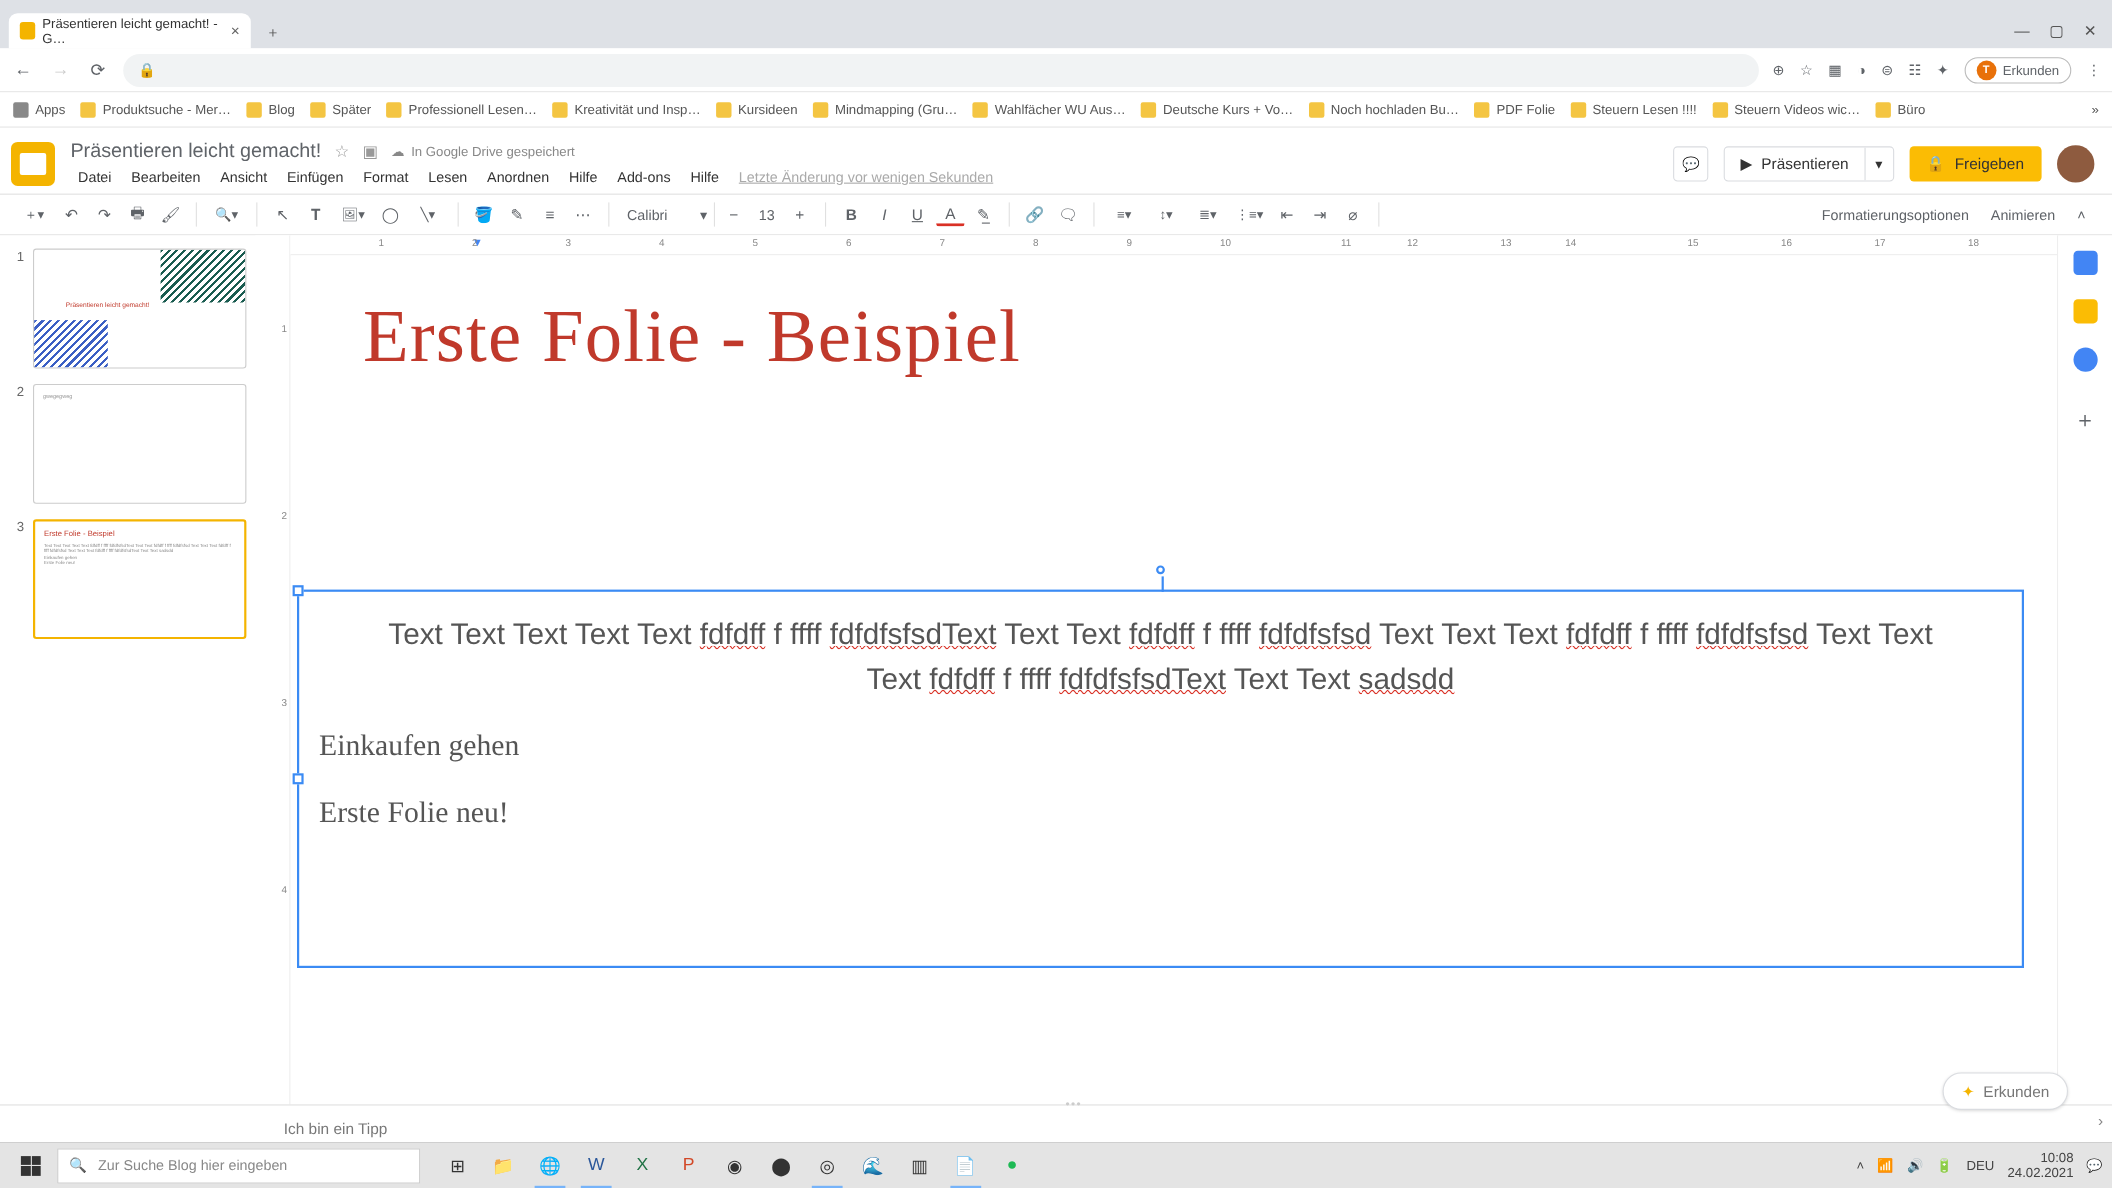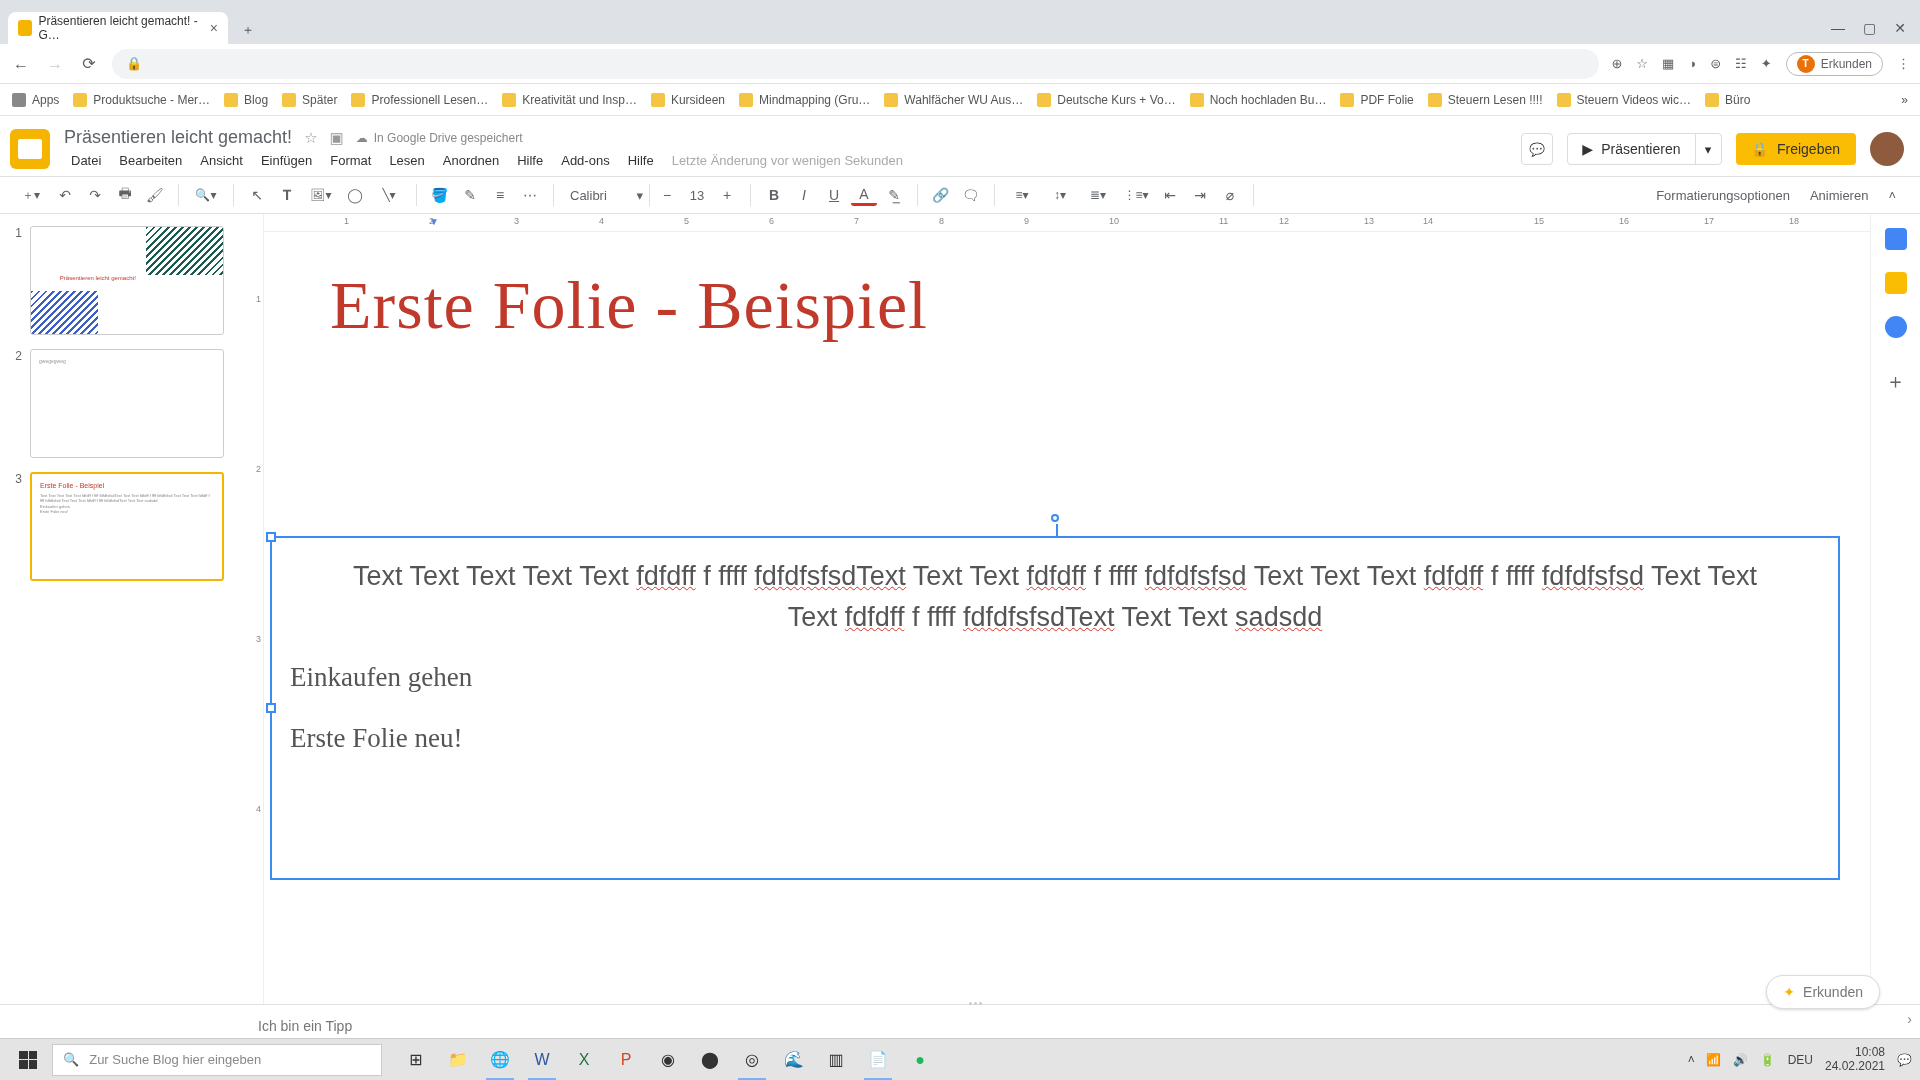--- a/index.html
+++ b/index.html
@@ -31,21 +31,21 @@
 .app-header{height:60px;display:flex;align-items:center;padding:6px 16px 0 10px;}
 .slides-logo{width:40px;height:40px;background:#f4b400;border-radius:6px;position:relative;margin-right:14px;}
 .slides-logo:after{content:"";position:absolute;inset:10px 8px;background:#fff;border-radius:2px;}
 .title-col{display:flex;flex-direction:column;gap:2px;}
 .title-row{display:flex;align-items:center;gap:12px;}
 .doc-title{font-size:18px;color:#5f6368;}
 .title-ico{color:#999;font-size:15px;}
 .saved{font-size:12px;color:#888;display:flex;align-items:center;gap:6px;}
 .menu-row{display:flex;gap:4px;font-size:13px;color:#333;}
 .menu-row span{padding:3px 7px;}
-.lastchange{color:#aaa;}
+.lastchange{color:#aaa;text-decoration:underline;}
 .header-right{margin-left:auto;display:flex;align-items:center;gap:14px;}
 .comment-btn{width:32px;height:32px;border:1px solid #dadce0;border-radius:4px;display:flex;align-items:center;justify-content:center;color:#5f6368;}
 .present-grp{display:flex;border:1px solid #dadce0;border-radius:4px;overflow:hidden;}
 .present-btn{display:flex;align-items:center;gap:8px;padding:7px 14px;font-size:14px;}
 .present-dd{border-left:1px solid #dadce0;width:26px;display:flex;align-items:center;justify-content:center;}
 .share-btn{background:#fbbc04;border-radius:4px;padding:8px 16px;display:flex;align-items:center;gap:8px;font-size:14px;font-weight:500;}
 .user-av{width:34px;height:34px;border-radius:50%;background:#8e5b3f;}
 
 
 .toolbar{height:38px;border-top:1px solid #e0e0e0;border-bottom:1px solid #e0e0e0;display:flex;align-items:center;padding:0 14px;gap:4px;color:#5f6368;}

